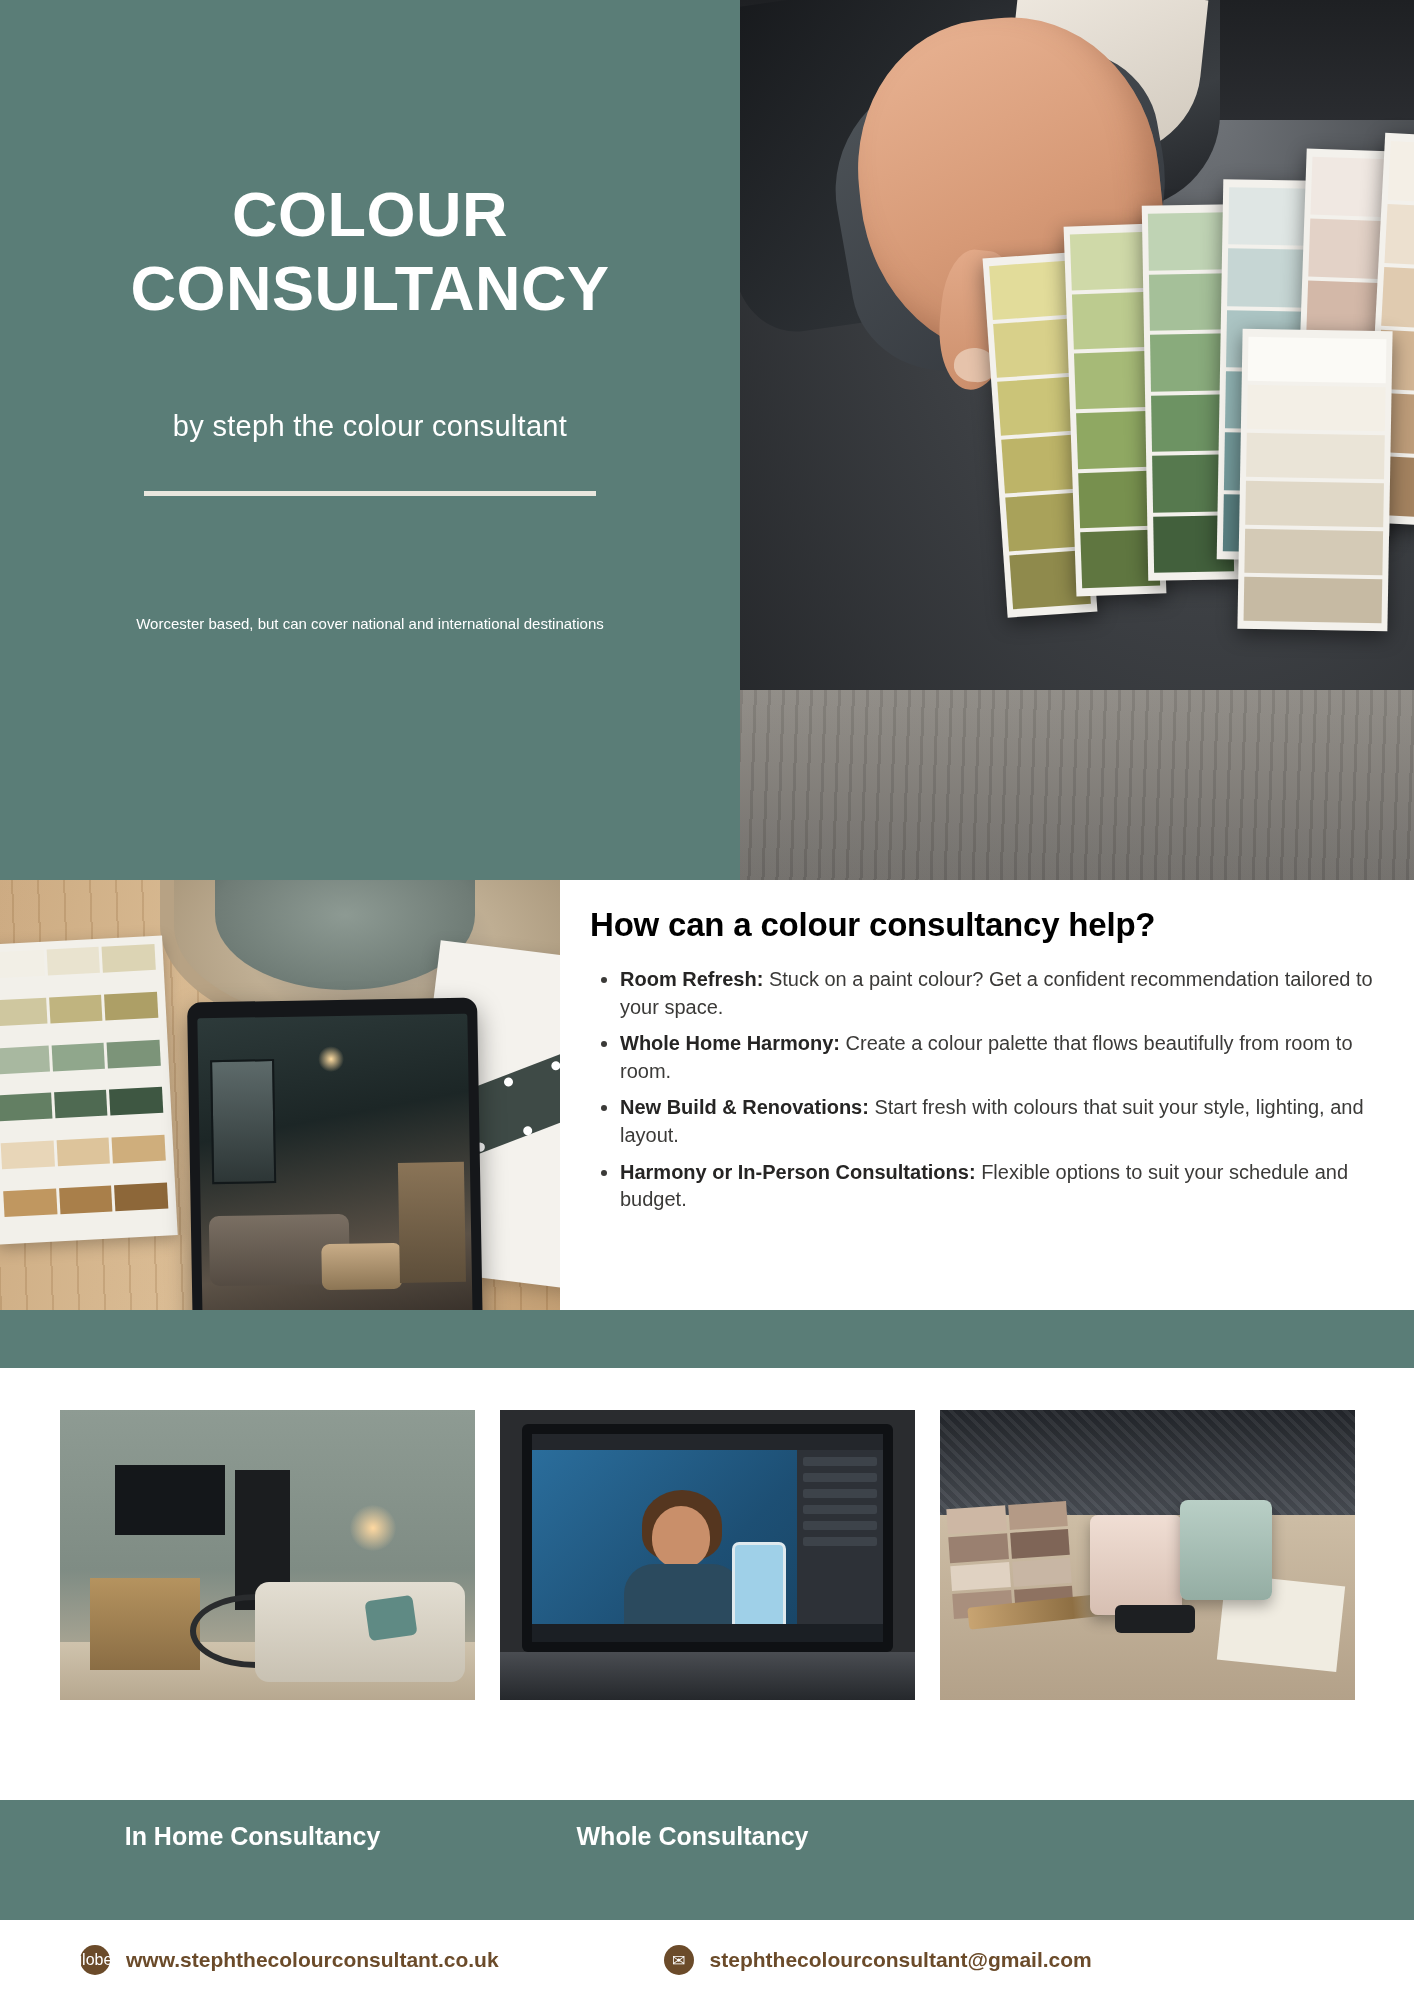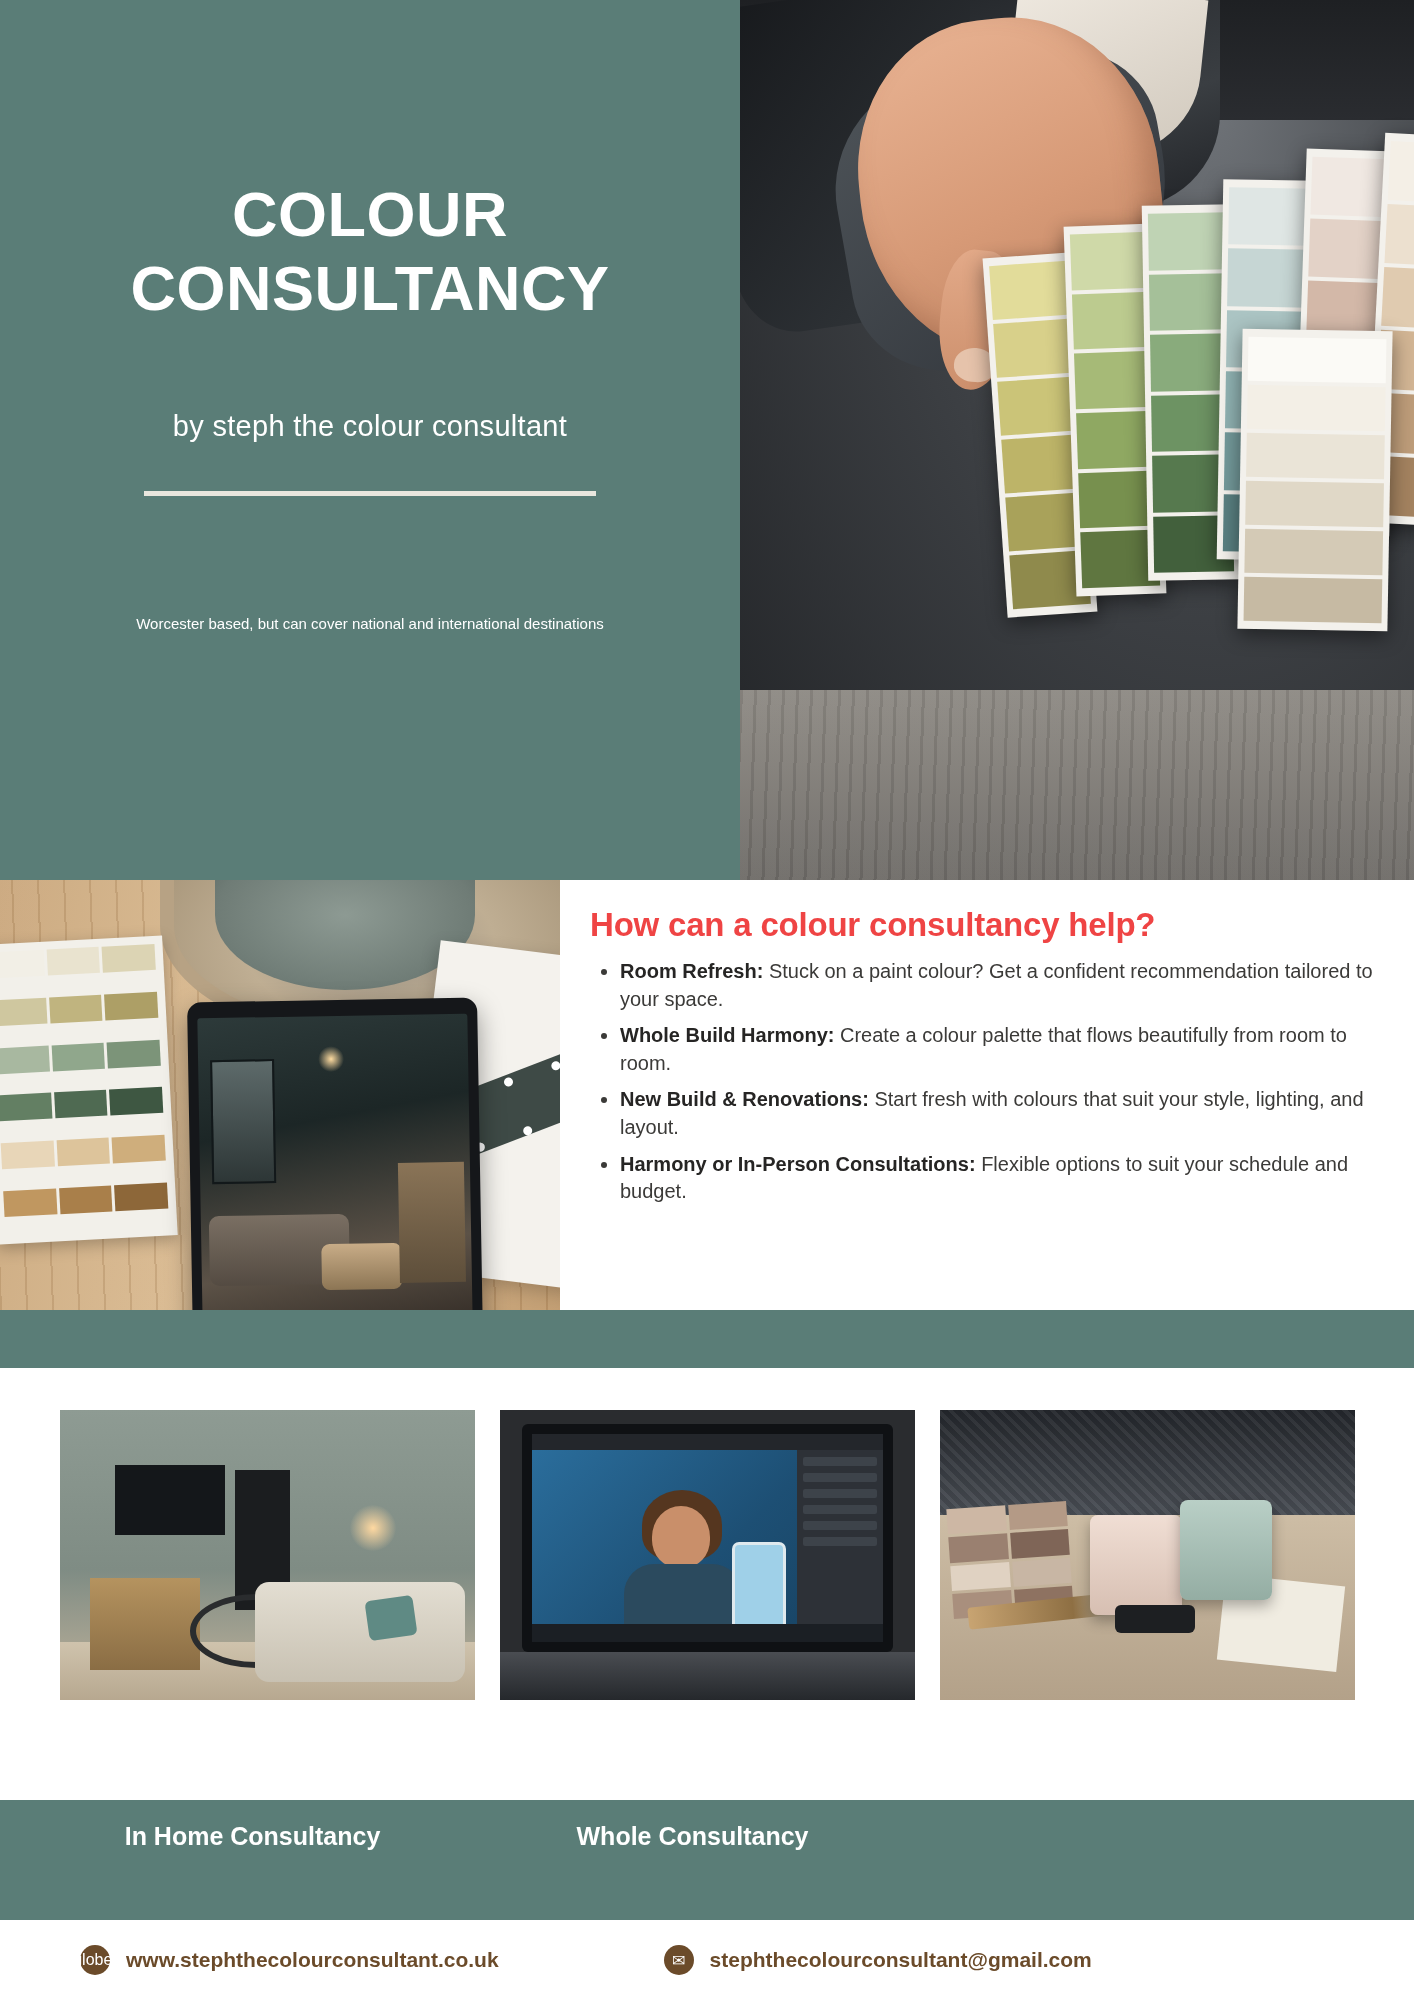--- a/index.html
+++ b/index.html
@@ -269,24 +269,24 @@
     position: absolute; width: 9px; height: 9px; border-radius: 50%;
     background: #ffffff;
   }
 
   .mid-text {
     flex: 1;
     padding: 26px 38px 0 30px;
     box-sizing: border-box;
   }
   .mid-heading {
-    color: #ef4444;
+    color: #000000;
     font-size: 33px;
     font-weight: bold;
-    margin: 0 0 14px 0;
+    margin: 0 0 22px 0;
     letter-spacing: -0.2px;
   }
   ul.benefits {
     margin: 0;
     padding-left: 30px;
     list-style: disc;
   }
   ul.benefits li {
     color: #3b3a38;
     font-size: 20px;
@@ -537,21 +537,21 @@
         <div class="table"></div>
         <div class="cab"></div>
       </div>
     </div>
   </div>
 
   <div class="mid-text">
     <h2 class="mid-heading">How can a colour consultancy help?</h2>
     <ul class="benefits" id="benefits-list">
         <li><b>Room Refresh:</b><span> Stuck on a paint colour? Get a confident recommendation tailored to your space.</span></li>
-        <li><b>Whole Build Harmony:</b><span> Create a colour palette that flows beautifully from room to room.</span></li>
+        <li><b>Whole Home Harmony:</b><span> Create a colour palette that flows beautifully from room to room.</span></li>
         <li><b>New Build &amp; Renovations:</b><span> Start fresh with colours that suit your style, lighting, and layout.</span></li>
         <li><b>Harmony or In-Person Consultations:</b><span> Flexible options to suit your schedule and budget.</span></li>
       </ul>
   </div>
 </section>
 
 <div class="divider"></div>
 <div class="services-gap"></div>
 
 <section class="services">

